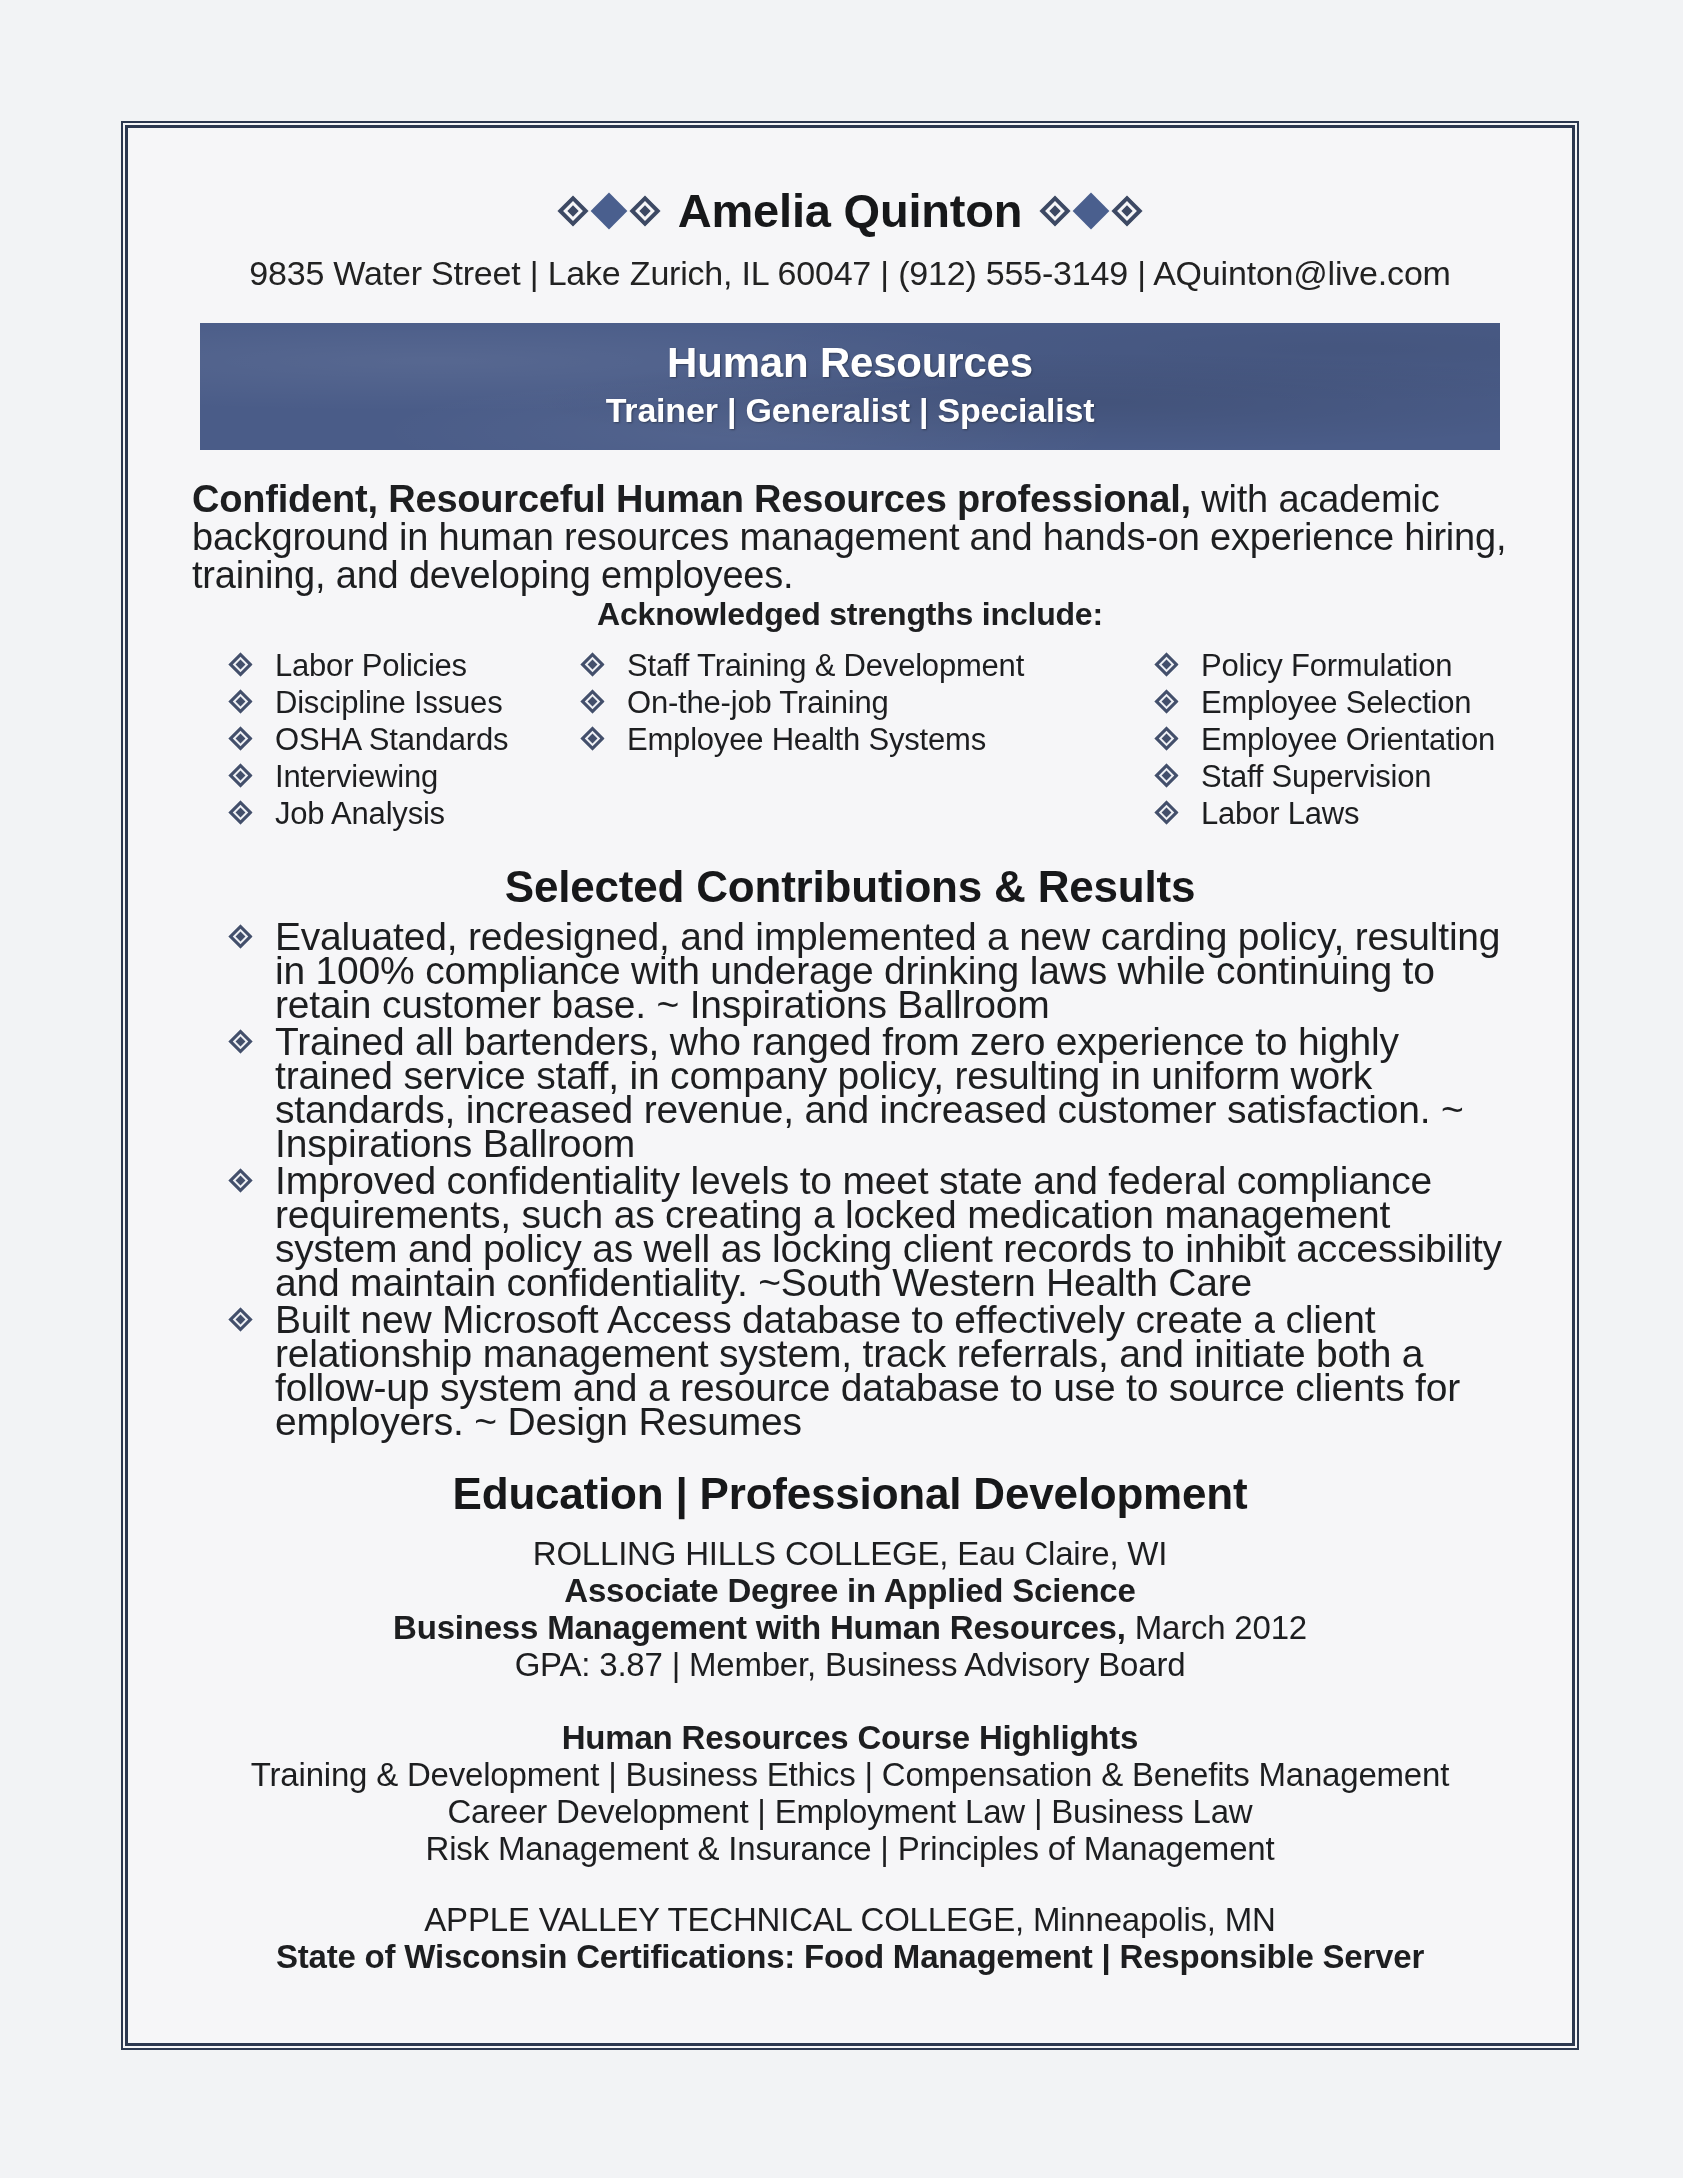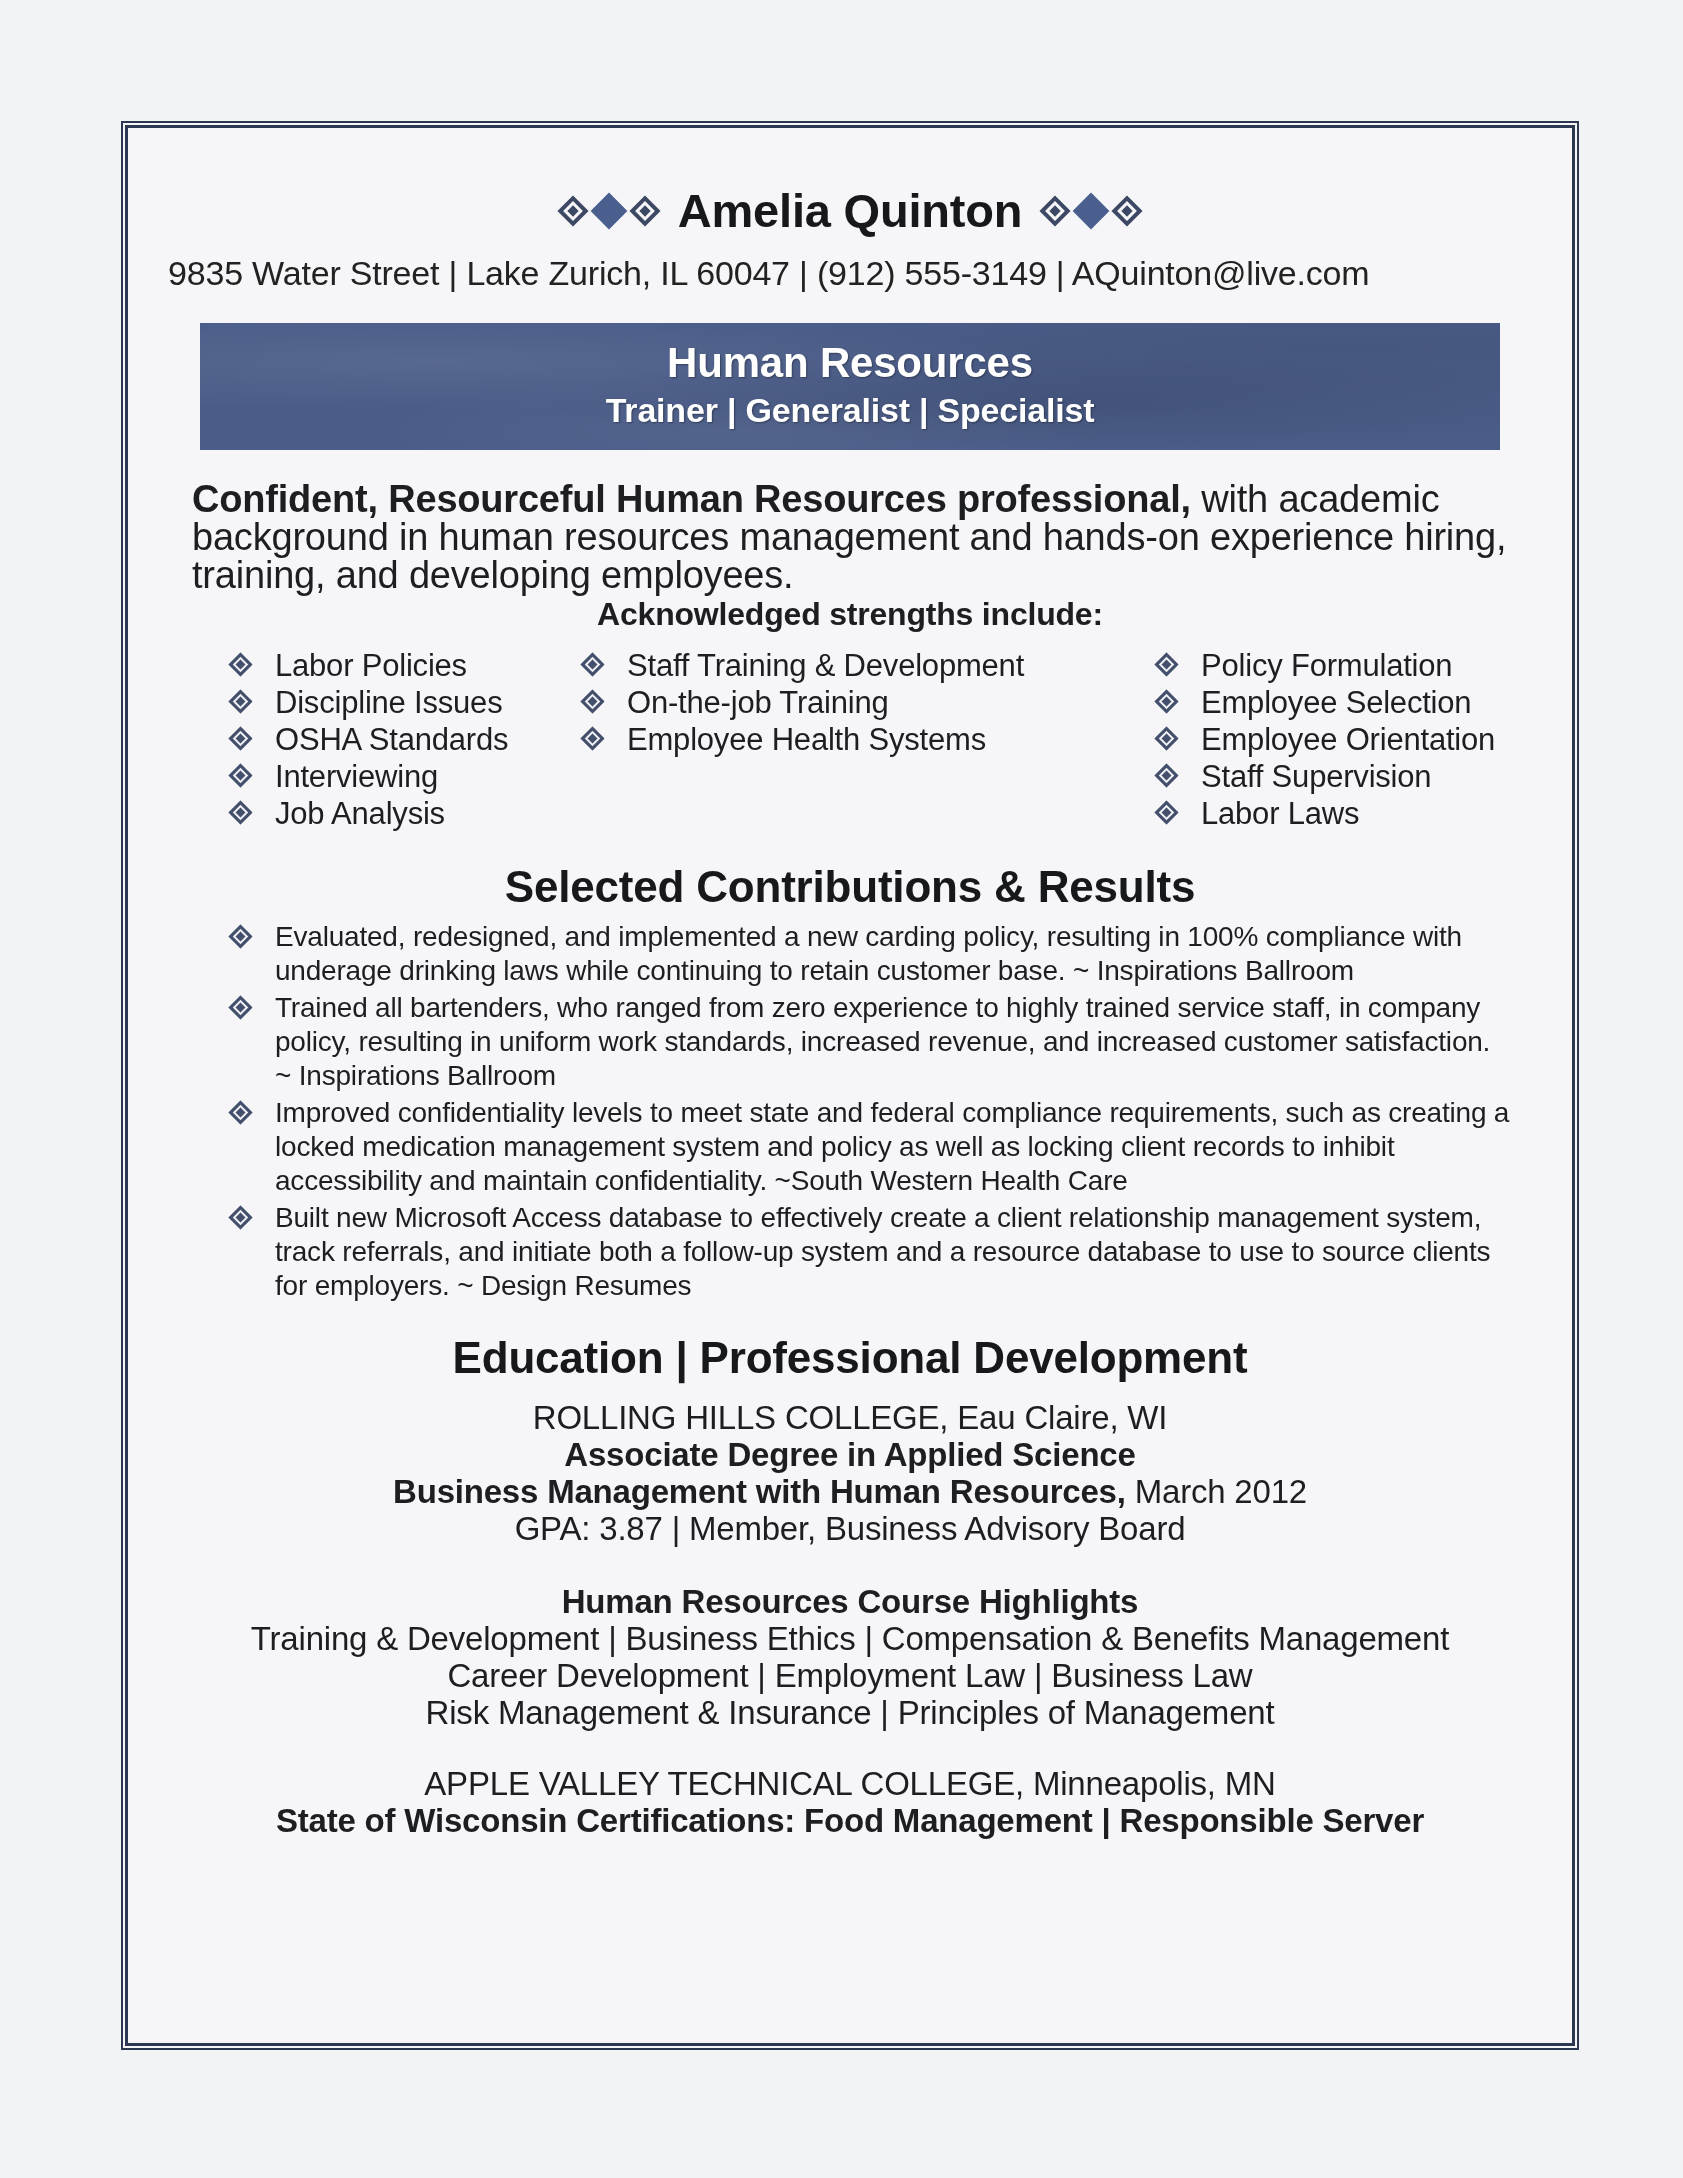--- a/index.html
+++ b/index.html
@@ -33,21 +33,21 @@
   .dia { display:inline-block; transform:rotate(45deg); }
   .dia.ring {
     width:22px; height:22px; background:#3d4964;
     box-shadow: inset 0 0 0 4px #3d4964, inset 0 0 0 7px #f6f6f8;
   }
   .dia.solid { width:26px; height:26px; background:#4a5f8e; }
   h1.name {
     margin:0; font-size:47px; font-weight:bold; color:#17181a;
   }
   .contact {
-    margin-top:16px; text-align:left; font-size:34px; color:#222;
+    margin-top:16px; text-align:center; font-size:34px; color:#222;
   }
 
   
   .banner {
     margin:30px 32px 0;
     background-color:#4a5c88;
     background-image:
       radial-gradient(ellipse at 18% 30%, rgba(255,255,255,0.07), transparent 40%),
       radial-gradient(ellipse at 68% 62%, rgba(0,0,0,0.10), transparent 45%),
       radial-gradient(ellipse at 42% 85%, rgba(255,255,255,0.05), transparent 35%),
@@ -91,21 +91,21 @@
   
   h2.section-heading {
     margin:30px 0 0; text-align:center;
     font-size:44px; font-weight:bold; color:#17181a; line-height:50px;
   }
   ul.contribs {
     list-style:none; margin:8px 20px 0 61px; padding:0;
   }
   ul.contribs li {
     position:relative; padding-left:46px;
-    font-size:28px; line-height:34px; margin-top:3px;
+    font-size:39px; line-height:34px; margin-top:3px;
   }
   ul.contribs .dia-bullet { top:8px; }
 
   
   .edu-heading { margin-top:55px; }
   .edu-block { text-align:center; font-size:33px; line-height:37px; }
   .edu-block.first { margin-top:16px; }
   .edu-block.highlights { margin-top:36px; }
   .edu-block.second { margin-top:34px; }
   .edu-line b, .edu-line.bold { font-weight:bold; }

